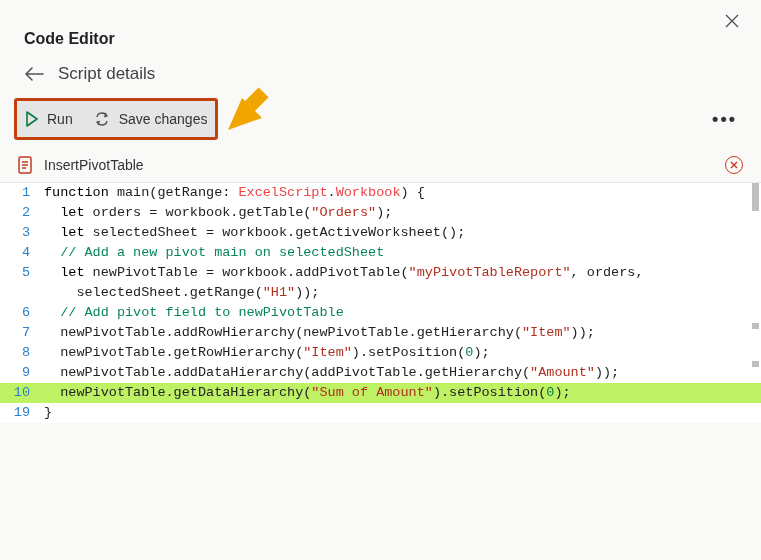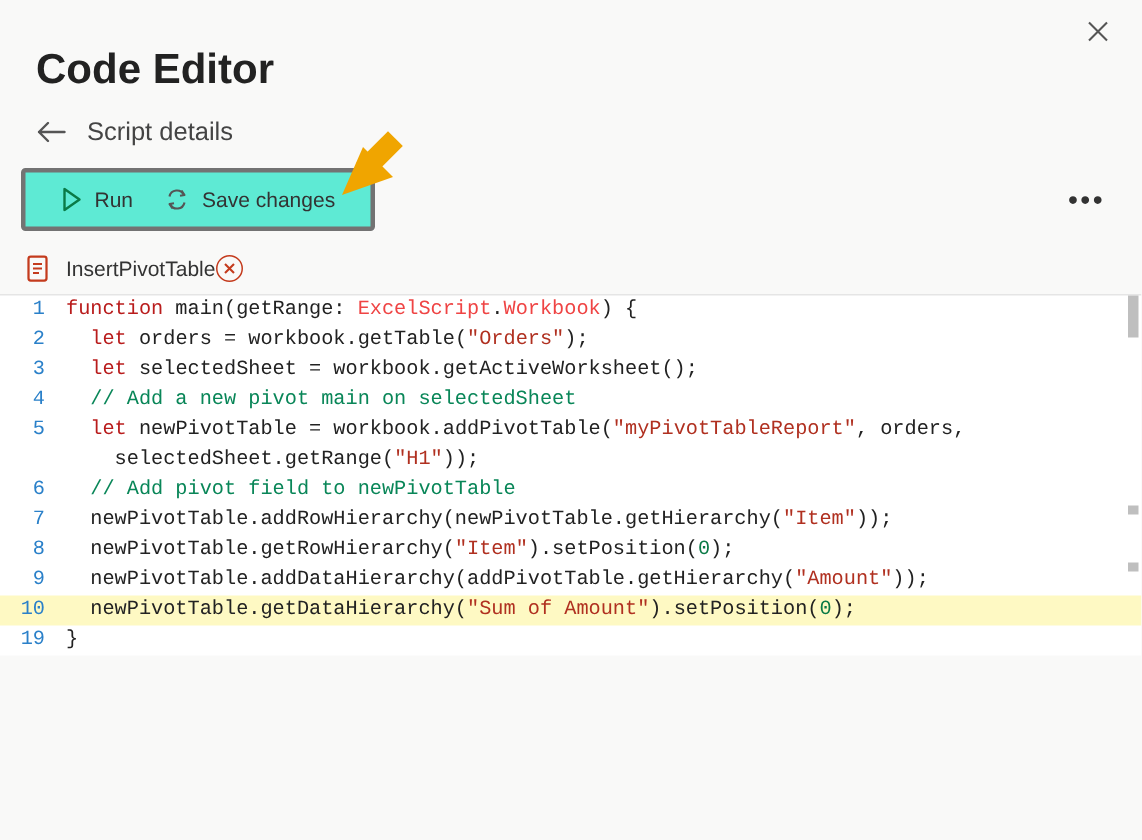--- a/index.html
+++ b/index.html
@@ -12,21 +12,21 @@
     position: relative;
     color: #333;
   }
   .header {
     padding: 30px 24px 16px 24px;
     display: flex;
     align-items: center;
     justify-content: space-between;
   }
   .title {
-    font-size: 28px;
+    font-size: 16px;
     font-weight: 600;
     color: #222;
   }
   .close-x {
     font-size: 18px;
     color: #555;
     cursor: pointer;
     padding: 4px 8px;
     position: absolute;
     top: 8px;
@@ -51,24 +51,24 @@
     display: flex;
     align-items: center;
     justify-content: space-between;
     padding: 0 18px 0 14px;
     margin-bottom: 12px;
   }
   .toolbar {
     display: flex;
     align-items: center;
     gap: 4px;
-    padding: 6px 16px;
-    border: 3px solid #737373;
+    padding: 6px 0;
+    border: 3px solid #c2410c;
     border-radius: 3px;
-    background: #5eead4;
+    background: #e5e5e5;
   }
   .tb-btn {
     display: flex;
     align-items: center;
     gap: 8px;
     padding: 4px 8px;
     font-size: 14px;
     color: #333;
     cursor: pointer;
   }
@@ -83,21 +83,21 @@
   }
   .arrow-annot {
     position: absolute;
     left: 222px;
     top: 78px;
     pointer-events: none;
   }
   .filebar {
     display: flex;
     align-items: center;
-    justify-content: flex-start;
+    justify-content: space-between;
     padding: 4px 18px 8px 18px;
     font-size: 14px;
   }
   .file-left { display: flex; align-items: center; gap: 10px; color: #333; }
   .file-left svg { display:block; }
   .file-right { display: flex; align-items: center; gap: 8px; color: #666; }
   .discard {
     width: 18px; height: 18px;
     border: 1.5px solid #c43b1d;
     border-radius: 50%;
@@ -117,22 +117,22 @@
   .line { display: flex; white-space: pre; }
   .gutter {
     width: 44px;
     text-align: right;
     padding-right: 14px;
     color: #2a80c9;
     user-select: none;
     flex-shrink:0;
   }
   .code { flex: 1; padding-right: 10px; }
-  .highlight-line { background: #fef9c3; }
-  .c-kw { color: #b91c1c; }
+  .highlight-line { background: #bef264; }
+  .c-kw { color: #000000; }
   .c-str { color: #b03020; }
   .c-cmt { color: #098658; }
   .c-type { color: #ef4444; }
   .c-num { color: #0a7a46; }
   .c-plain { color: #222; }
   .editor-scroll {
     position:absolute; right:2px; top:0; width:7px; height:100%; 
   }
   .editor-scroll .track {
     position:absolute; right:0; top:0; width:7px; height:100%; background:transparent;

